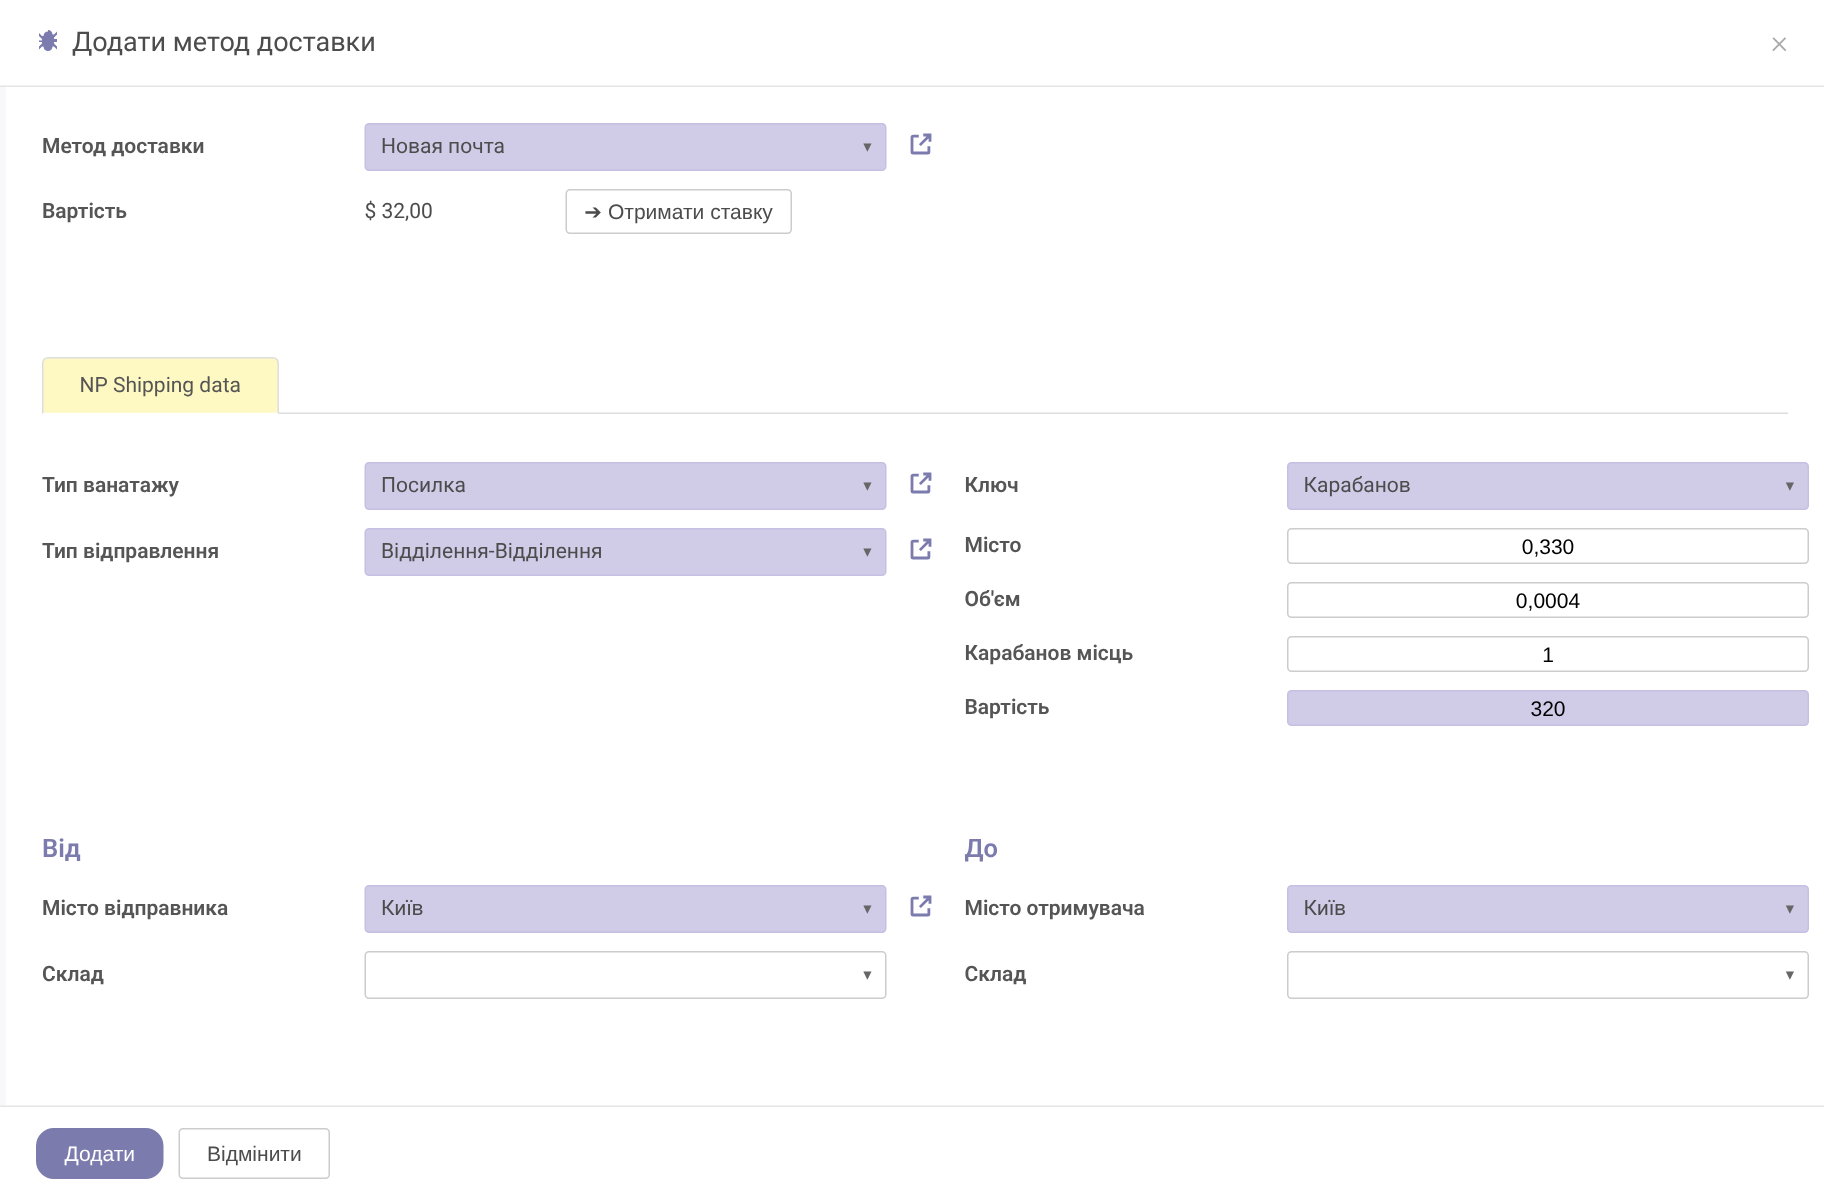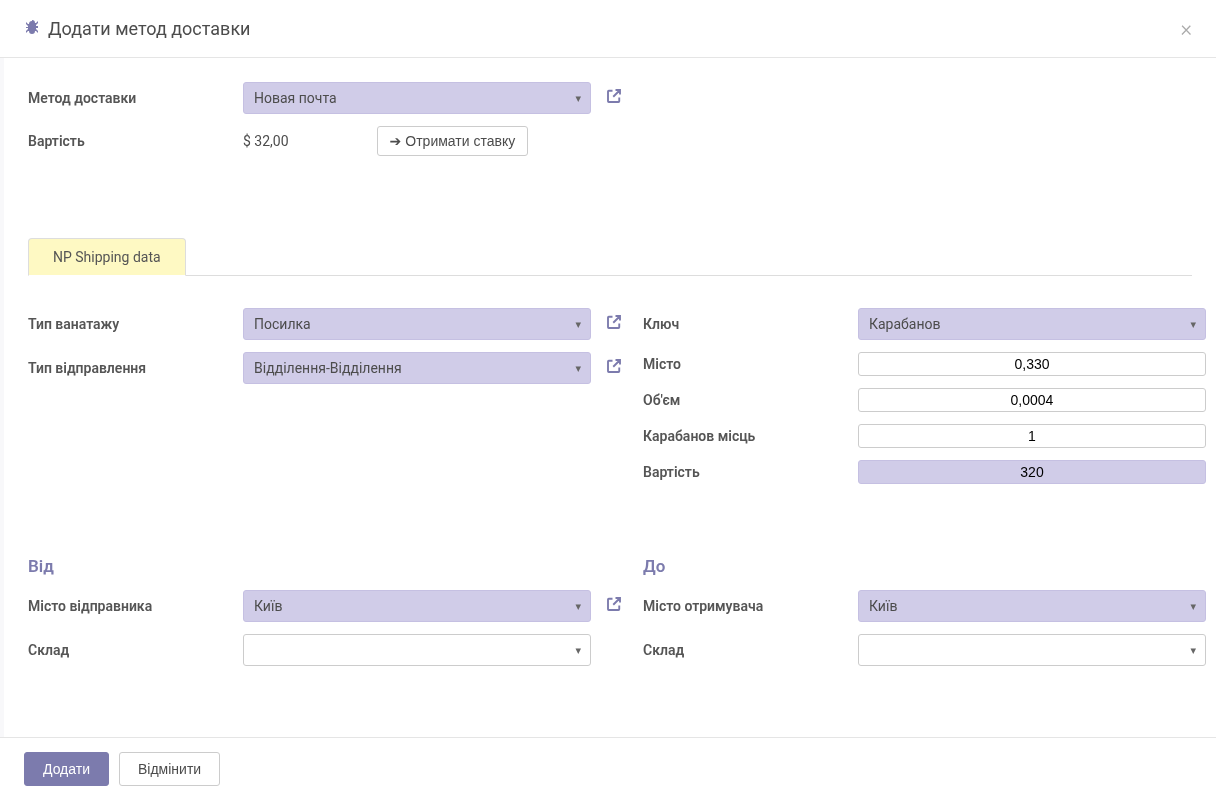--- a/index.html
+++ b/index.html
@@ -109,20 +109,21 @@
     padding: 6px 12px;
     cursor: pointer;
     font-size: 14px;
     color: #4c4c4c;
   }
   .btn .arrow { font-size: 14px; }
   .btn-primary {
     background: #7c7bad;
     border-color: #7c7bad;
     color: #fff;
+    border-radius: 12px;
   }
   .cost-text {
     font-size: 14px;
     color: #4c4c4c;
     margin-right: 80px;
   }
 
   .tabs {
     margin-top: 40px;
     border-bottom: 1px solid #ddd;

